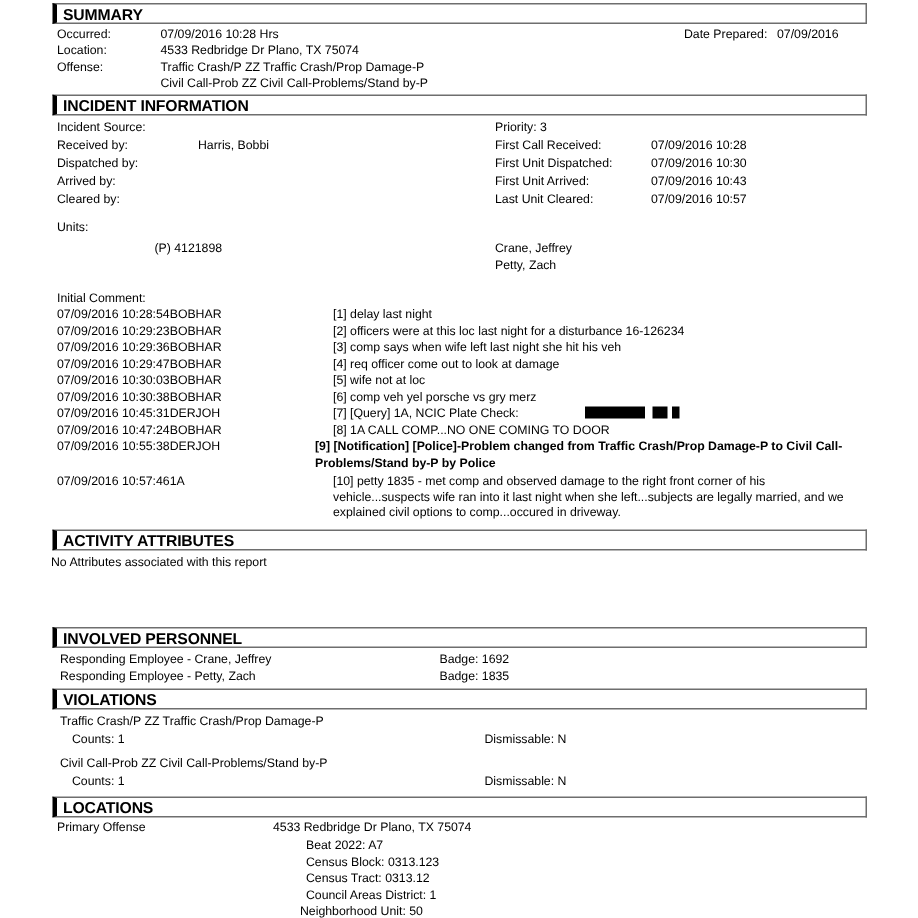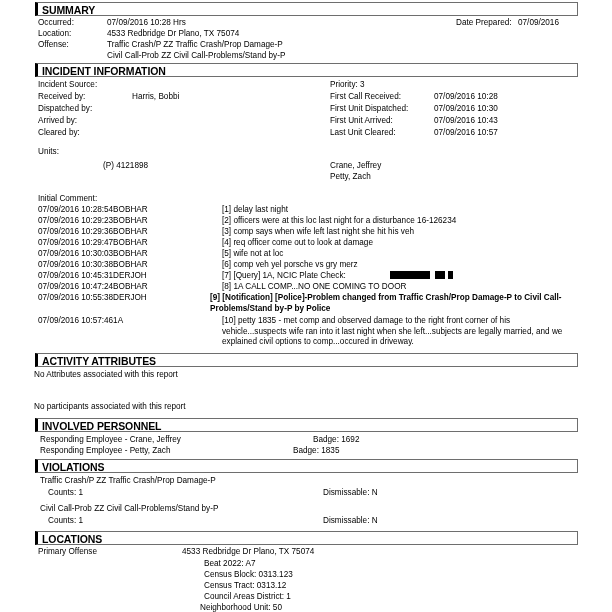--- a/index.html
+++ b/index.html
@@ -146,27 +146,26 @@
   <div class="wrap" style="left:210px; top:293px; width:356px; text-indent:0;font-weight:bold;">[9] [Notification] [Police]-Problem changed from Traffic Crash/Prop Damage-P to Civil Call-Problems/Stand by-P by Police</div>
 
   <div class="t" style="left:38px; top:316px;">07/09/2016 10:57:461A</div>
   <div class="wrap" style="left:222px; top:316px; width:348px;">[10] petty 1835 - met comp and observed damage to the right front corner of his vehicle...suspects wife ran into it last night when she left...subjects are legally married, and we explained civil options to comp...occured in driveway.</div>
 
   <div class="sec-head" style="top:353px;">
     <span>ACTIVITY ATTRIBUTES</span>
   </div>
   <div class="t" style="left:34px; top:370px;">No Attributes associated with this report</div>
 
-  <div class="t" style="left:34px; top:402px;">No participants associated with this report</div>
 
   <div class="sec-head" style="top:418px;">
     <span>INVOLVED PERSONNEL</span>
   </div>
   <div class="t" style="left:40px; top:435px;">Responding Employee - Crane, Jeffrey</div>
-  <div class="t" style="left:293px; top:435px;margin-left:20px;">Badge: 1692</div>
+  <div class="t" style="left:293px; top:435px;">Badge: 1692</div>
   <div class="t" style="left:40px; top:446px;">Responding Employee - Petty, Zach</div>
   <div class="t" style="left:293px; top:446px;">Badge: 1835</div>
 
   <div class="sec-head" style="top:459px;">
     <span>VIOLATIONS</span>
   </div>
   <div class="t" style="left:40px; top:476px;">Traffic Crash/P ZZ Traffic Crash/Prop Damage-P</div>
   <div class="t" style="left:48px; top:488px;">Counts: 1</div>
   <div class="t" style="left:323px; top:488px;">Dismissable: N</div>
 

